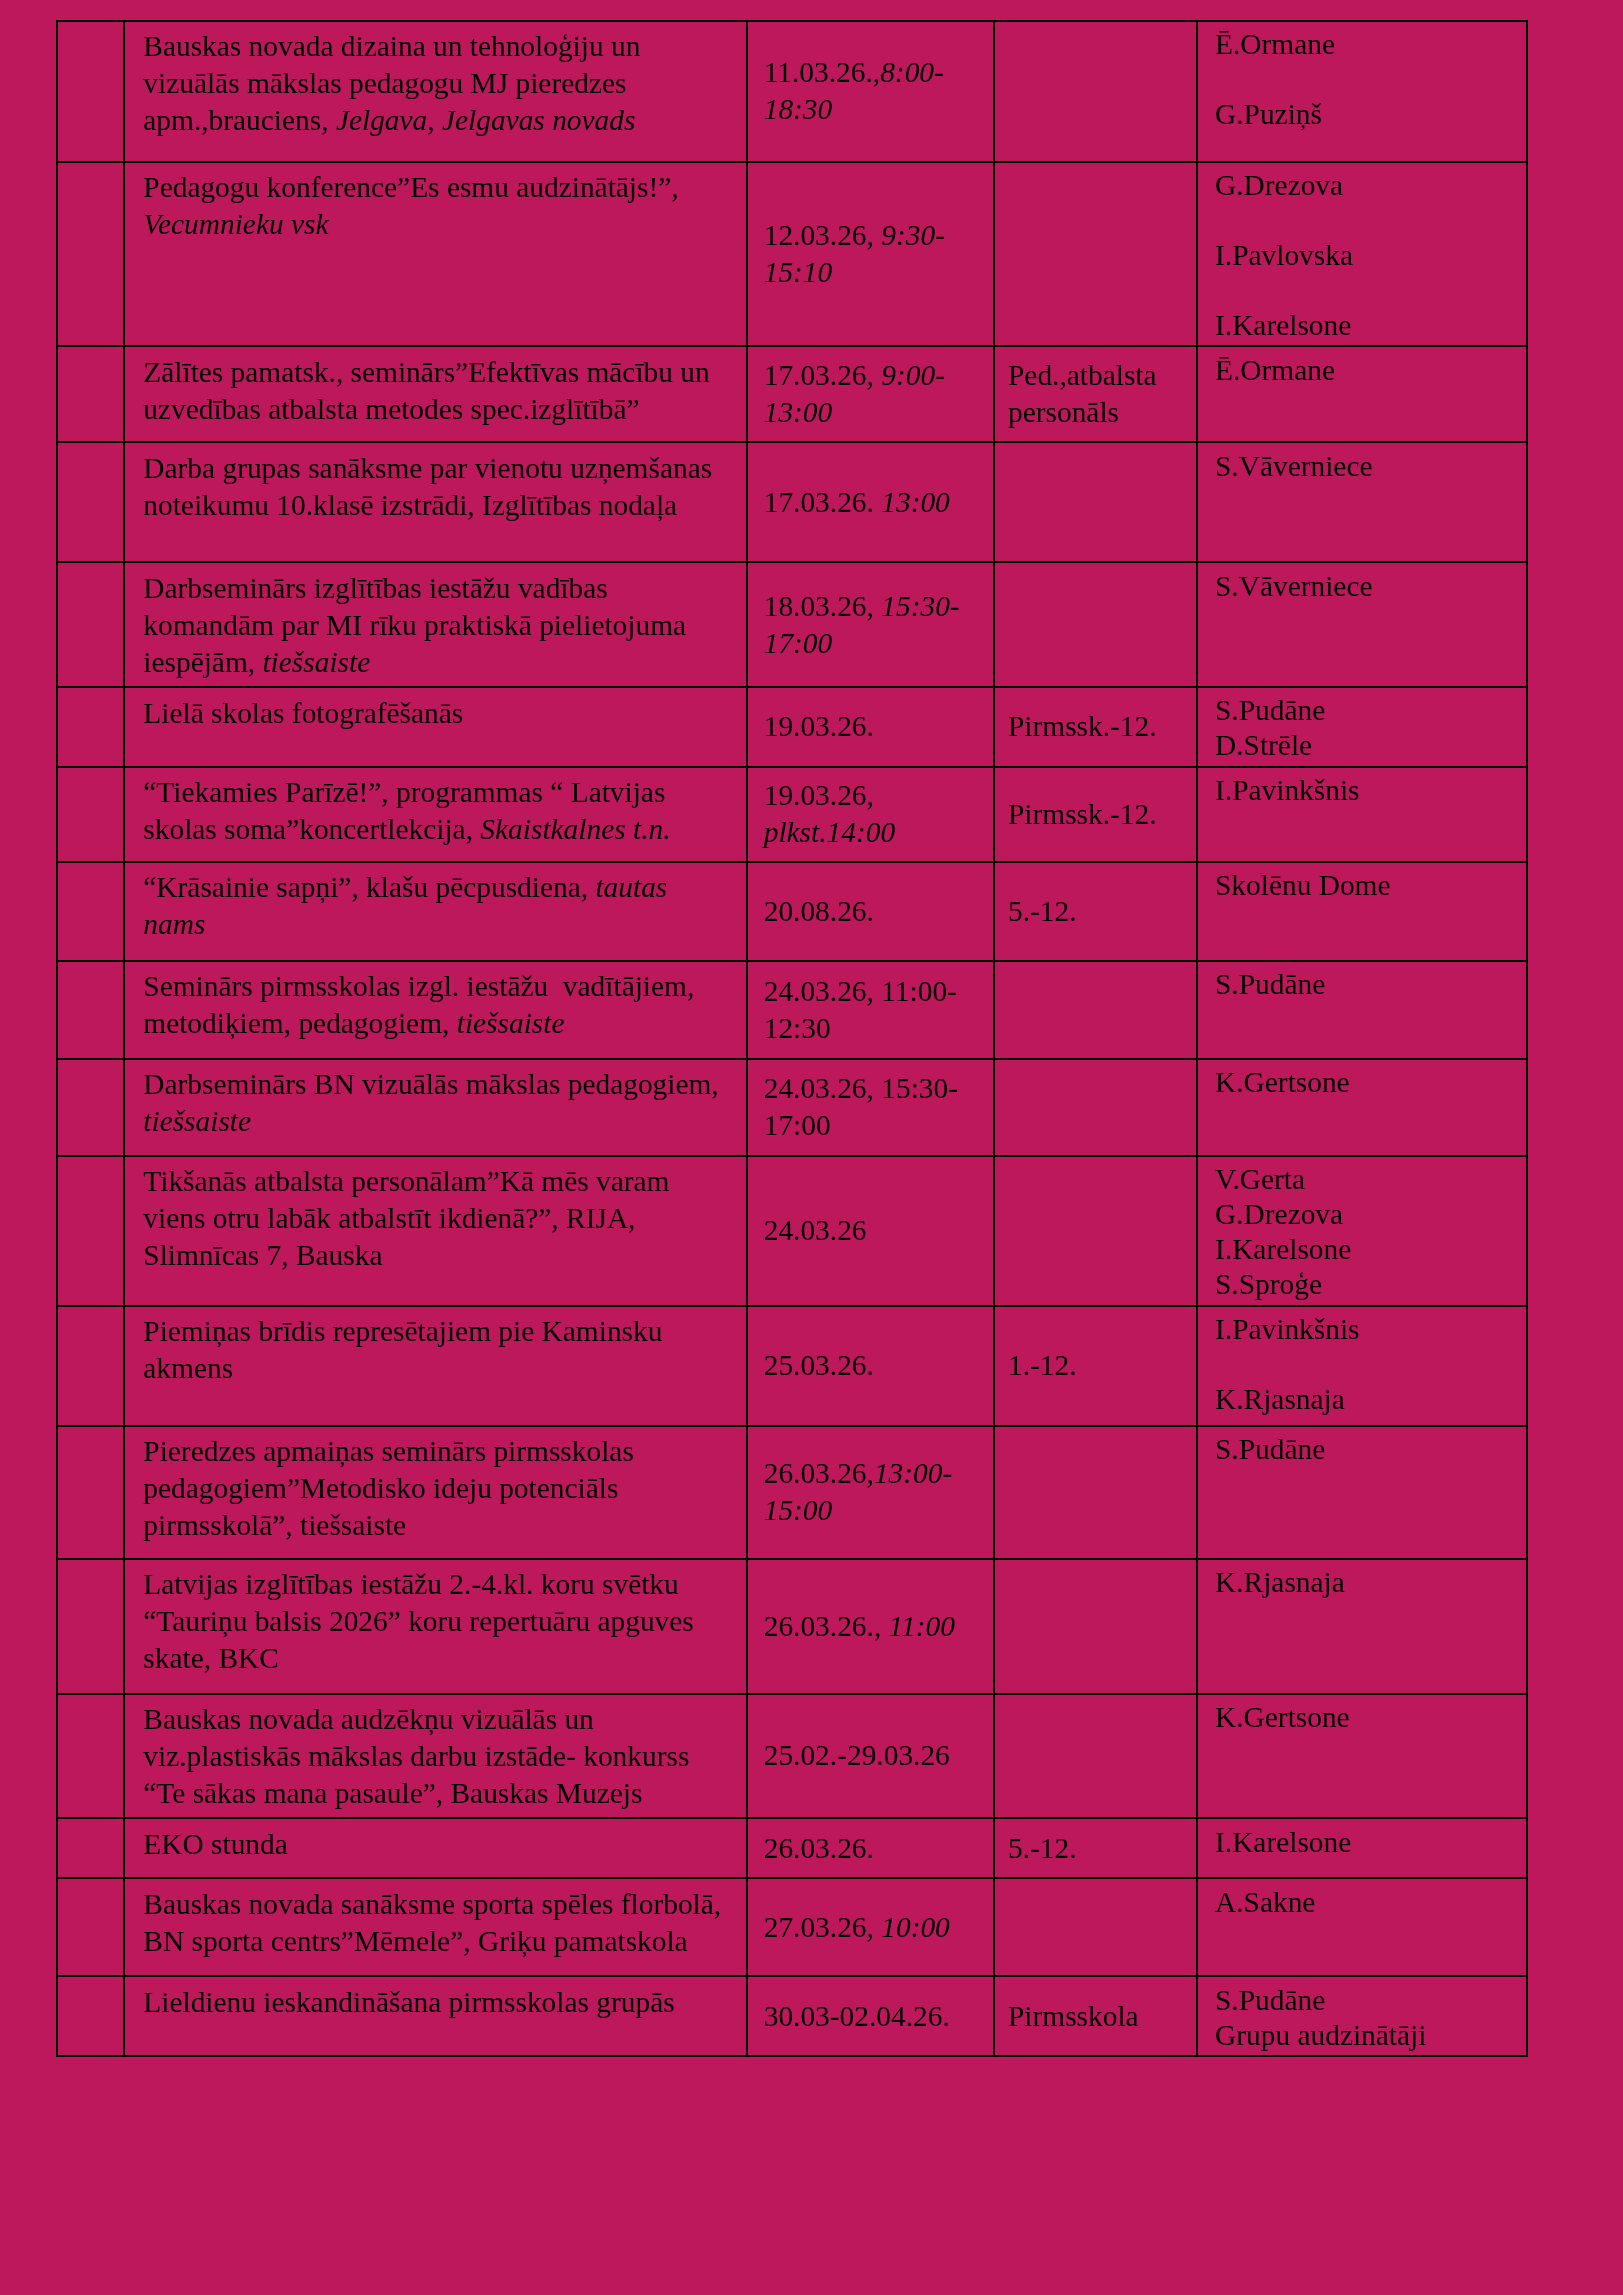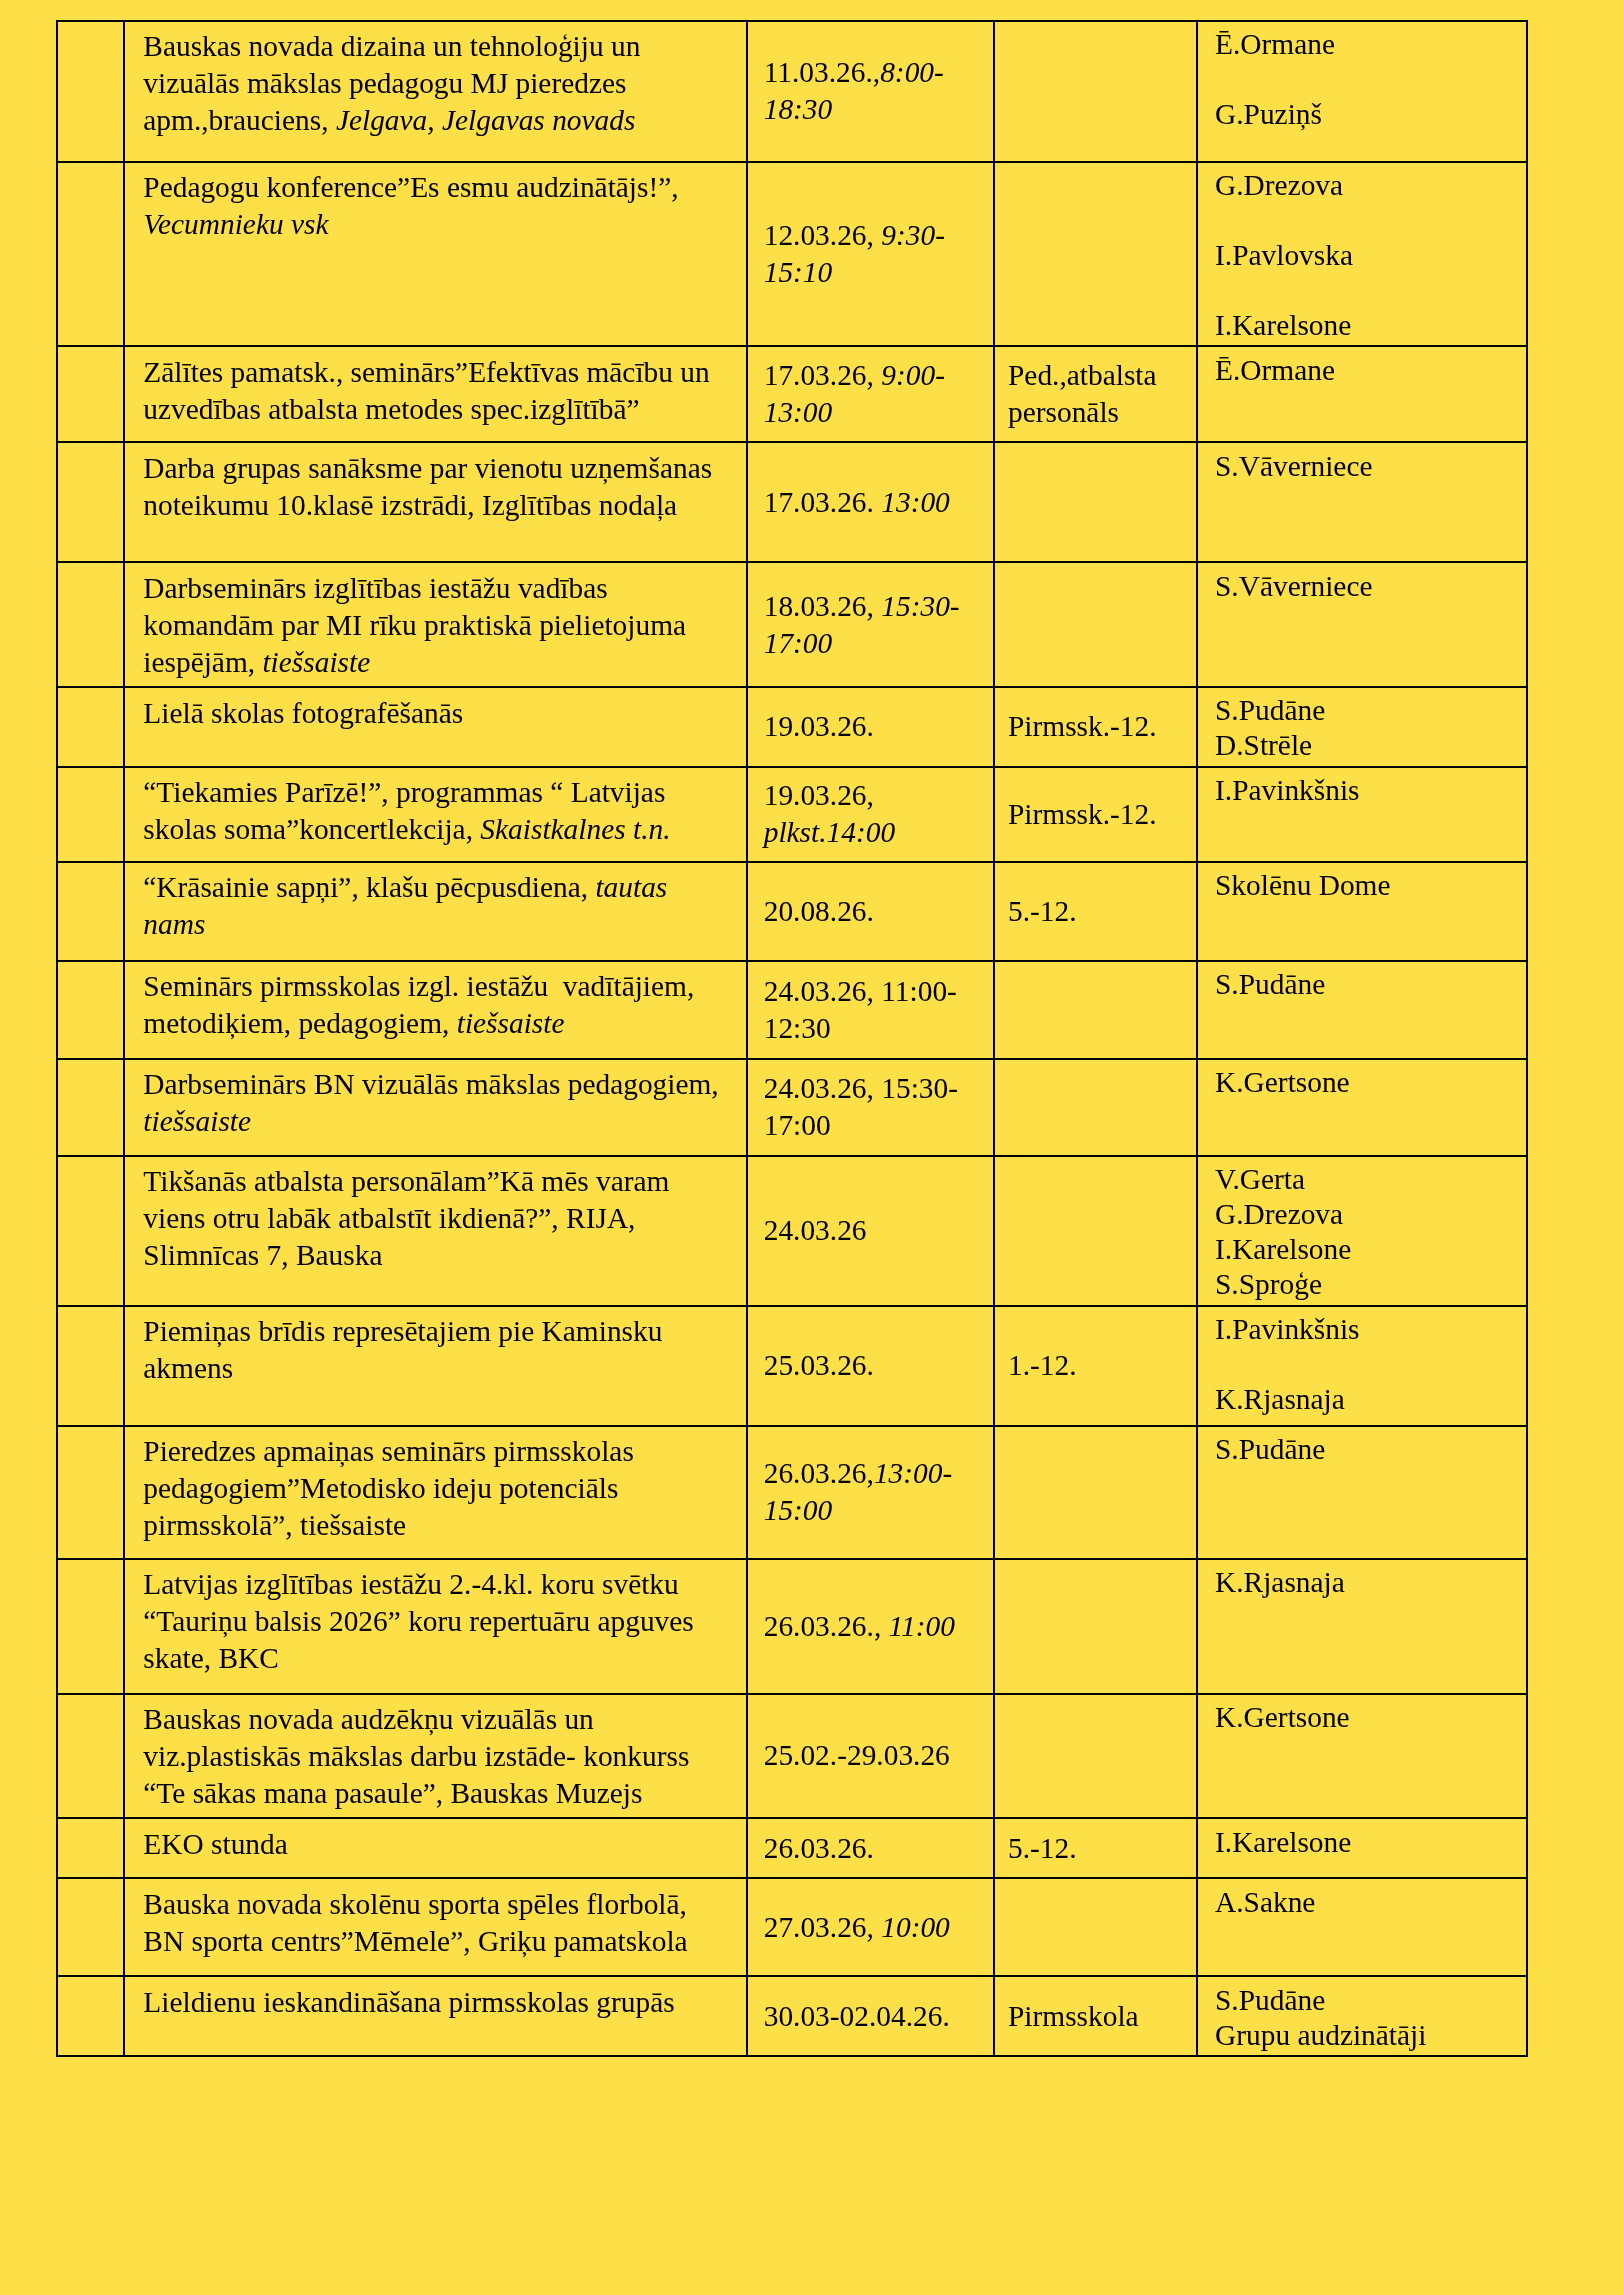--- a/index.html
+++ b/index.html
@@ -2,21 +2,21 @@
 <html style="font-size:10.5px"><head>
 <meta charset="utf-8">
 <style>
   html, body { margin: 0; padding: 0; }
   body {
     width: 1623px; height: 2295px;
     background: #ffffff;
     font-family: "Liberation Serif", "DejaVu Serif", serif;
     color: #000000;
   }
-  .page { position: relative; width: 1623px; height: 2295px; background: #fde047; overflow: hidden; }
+  .page { position: relative; width: 1623px; height: 2295px; background: #be185d; overflow: hidden; }
   table.schedule {
     position: absolute; left: 56px; top: 19.6px;
     width: 1470px;
     border-collapse: collapse; table-layout: fixed;
   }
   td {
     border: 2px solid #000000;
     padding: 0; vertical-align: top;
     font-size: 29.4px; line-height: 37px;
   }
@@ -300,21 +300,21 @@
           <td class="c-aud">
             <div class="ln">5.-12.</div>
           </td>
           <td class="c-people">
             <div class="nm">I.Karelsone</div>
           </td>
         </tr>
         <tr style="height: 98px;">
           <td class="c-idx"></td>
           <td class="c-event">
-            <div class="ln"><span>Bauska novada skolēnu sporta spēles florbolā,</span></div>
+            <div class="ln"><span>Bauskas novada sanāksme sporta spēles florbolā,</span></div>
             <div class="ln"><span>BN sporta centrs”Mēmele”, Griķu pamatskola</span></div>
           </td>
           <td class="c-date">
             <div class="ln"><span>27.03.26, </span><i>10:00</i></div>
           </td>
           <td class="c-aud"></td>
           <td class="c-people">
             <div class="nm">A.Sakne</div>
           </td>
         </tr>

